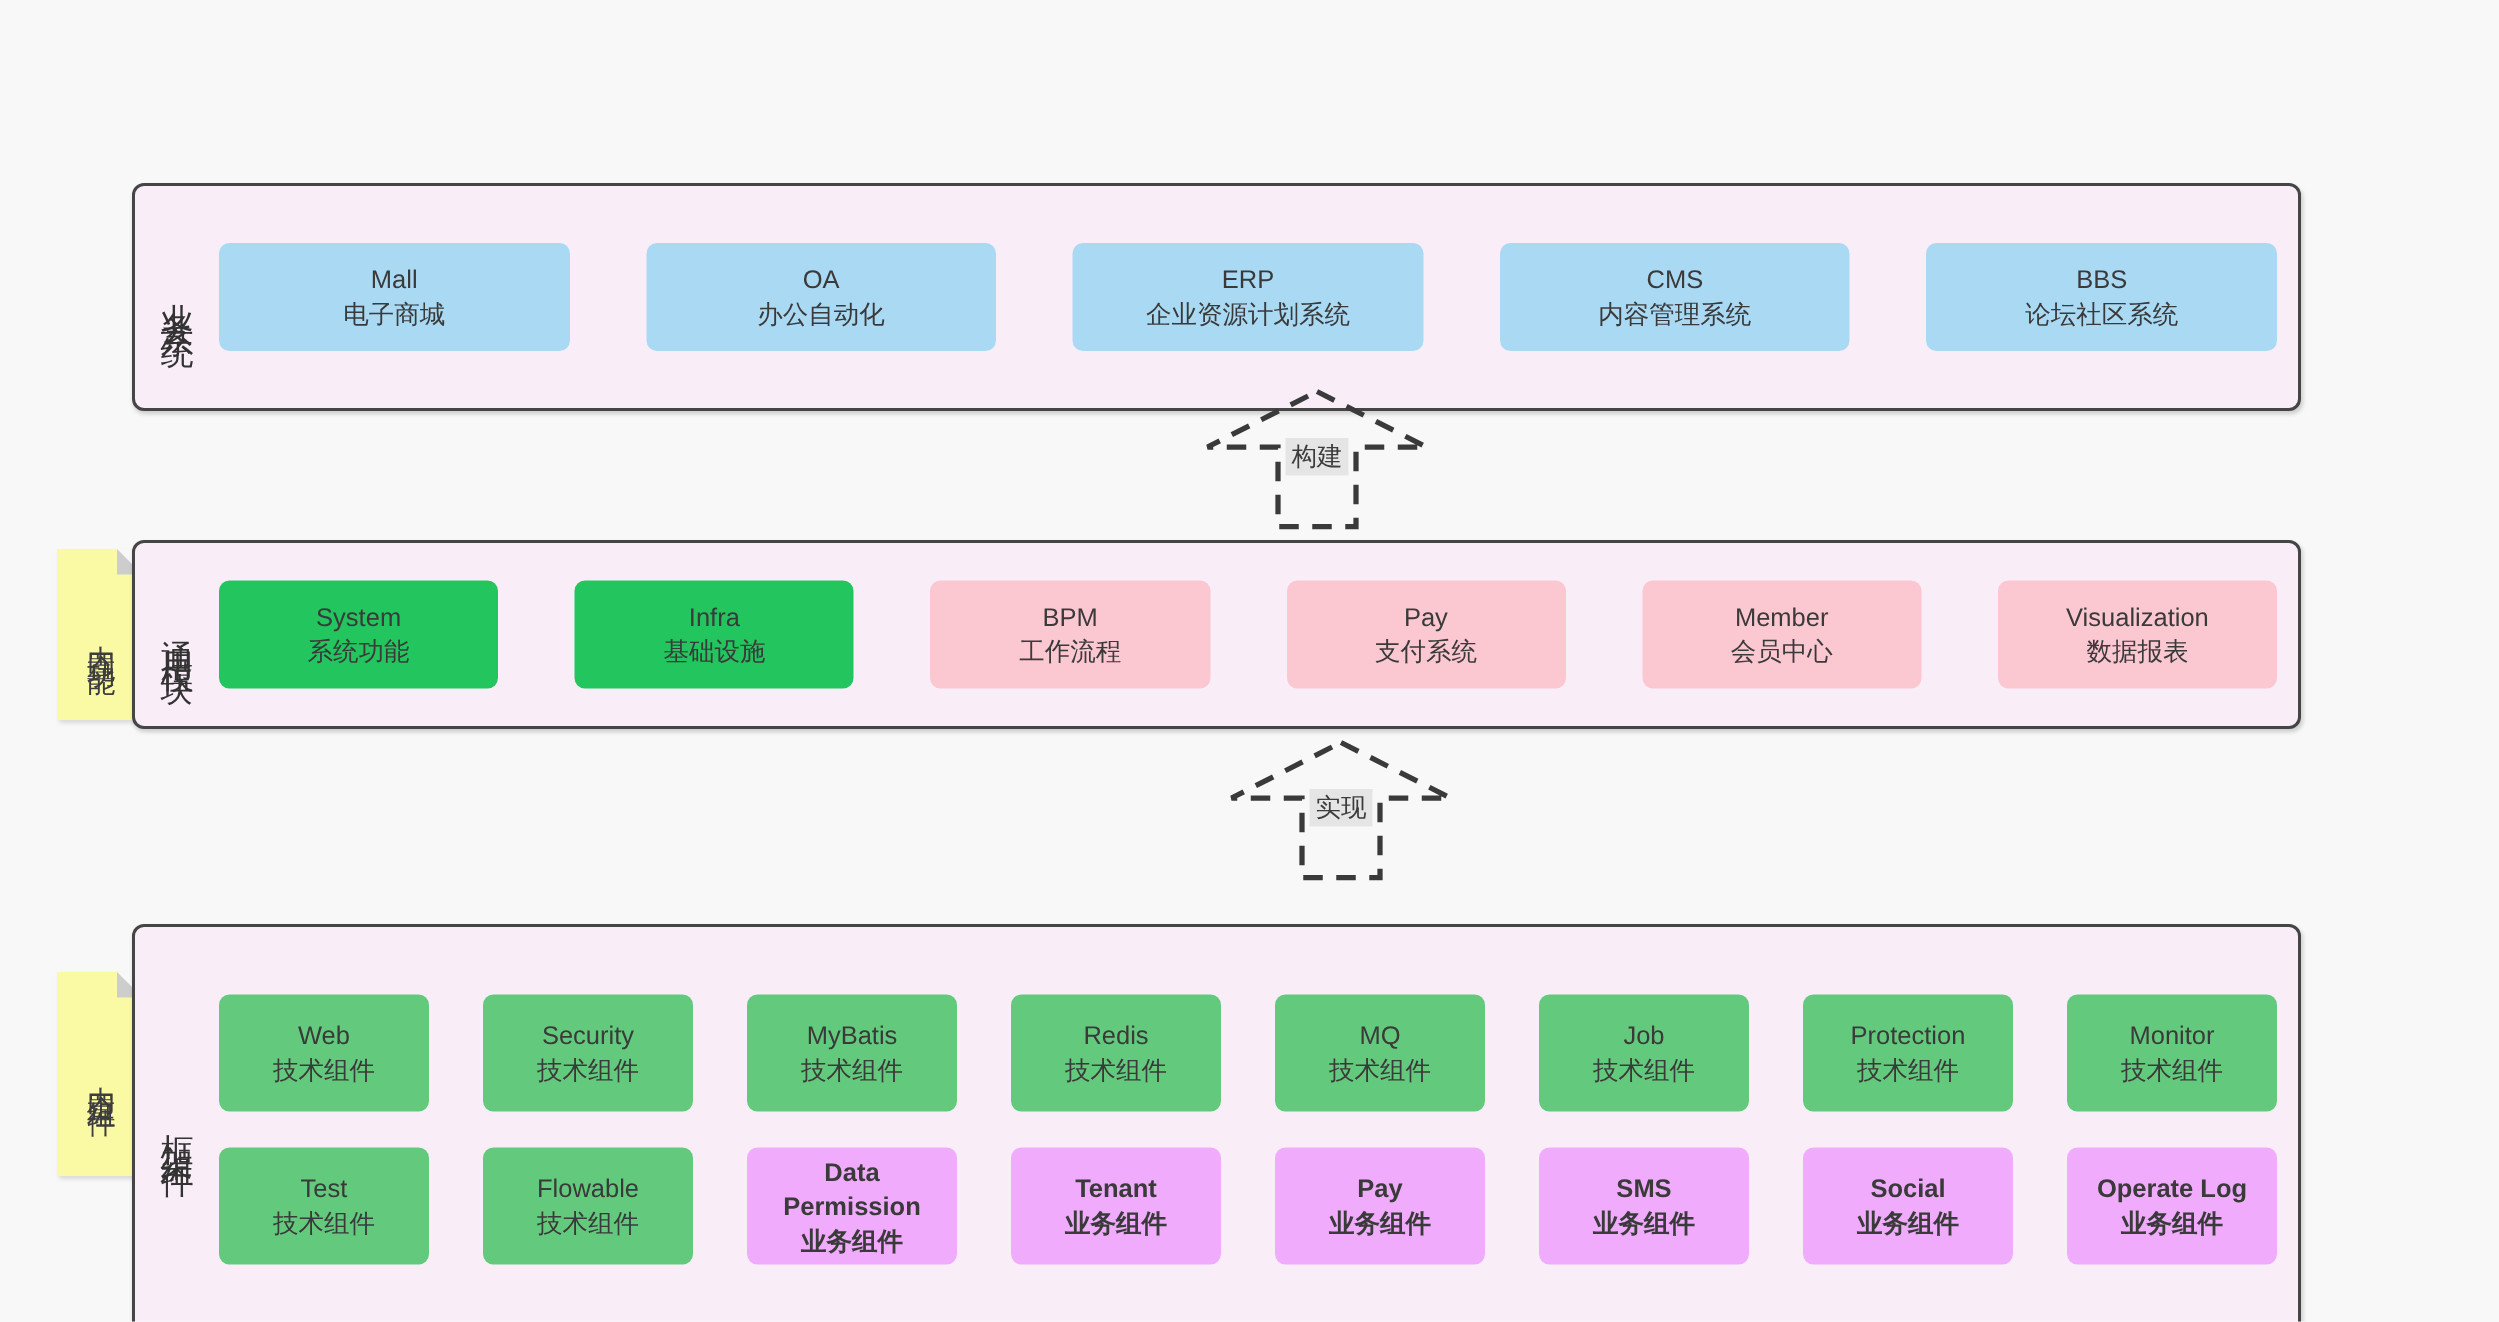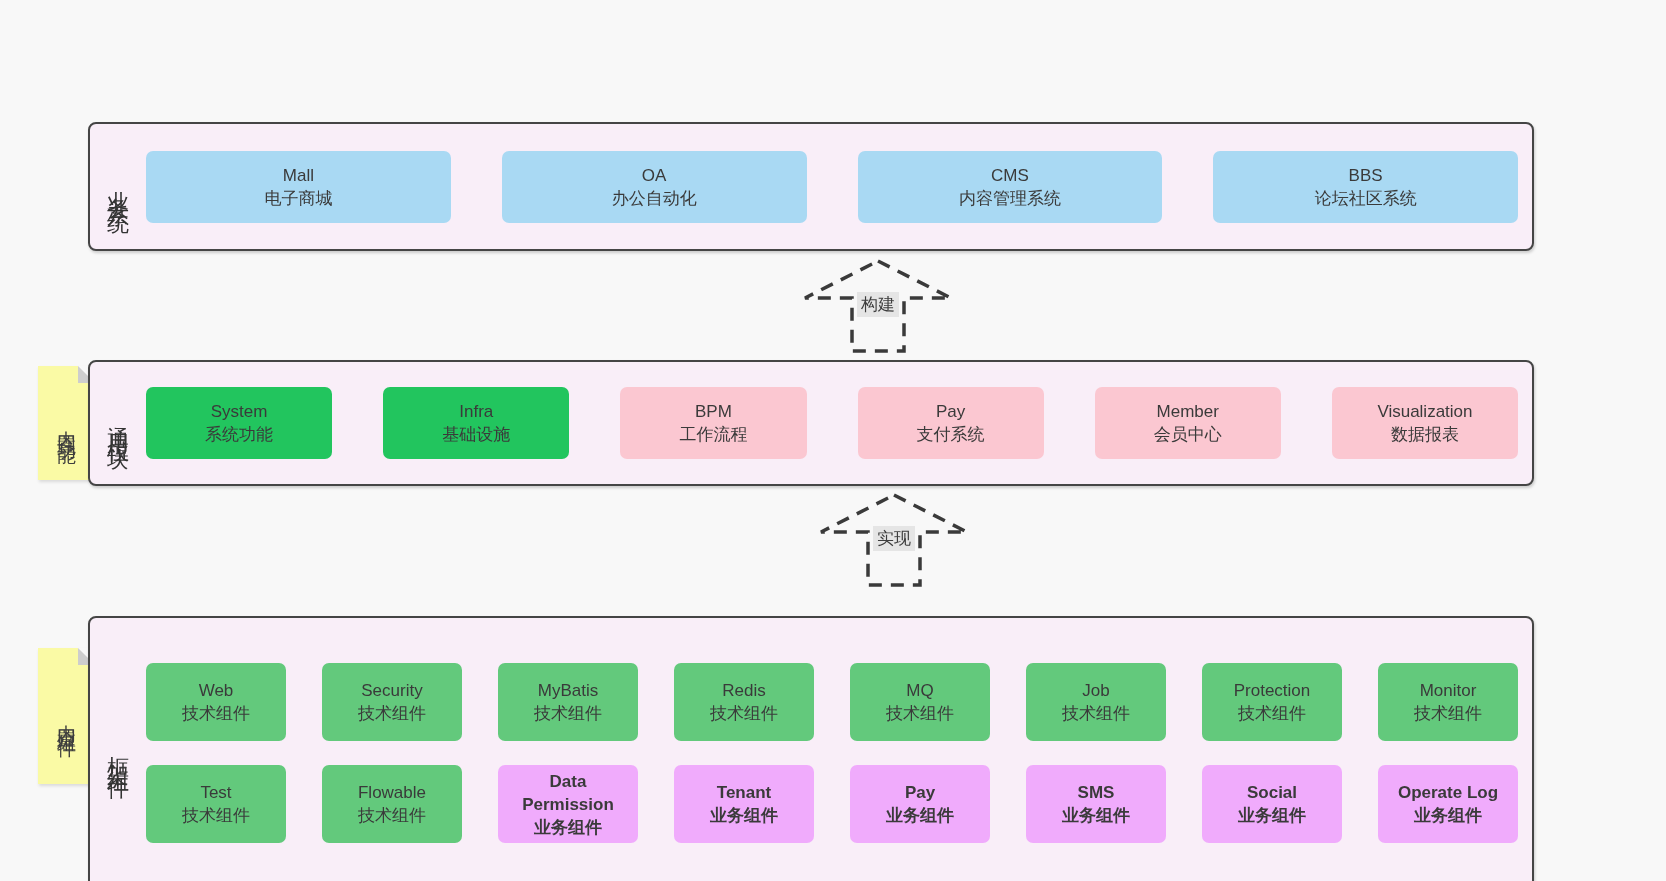--- a/index.html
+++ b/index.html
@@ -53,21 +53,21 @@
     width:1446px;
     background:#f9eef8;
     border:2px solid #454545;
     border-radius:8px;
     box-sizing:border-box;
     display:flex;
     align-items:stretch;
     z-index:1;
     box-shadow:1px 2px 3px rgba(0,0,0,.18);
   }
-  .layer-business  {top:122px; height:129px;}
+  .layer-business  {top:122px; height:152px;}
   .layer-modules   {top:360px; height:126px;}
   .layer-framework {top:616px; height:274px;}
 
   .v-label{
     flex:0 0 56px;
     display:flex;
     align-items:center;
     justify-content:center;
   }
   .v-label span{
@@ -158,20 +158,24 @@
         <div class="box-row">
           <div class="box blue">
             <div>Mall</div>
             <div>电子商城</div>
           </div>
           <div class="box blue">
             <div>OA</div>
             <div>办公自动化</div>
           </div>
           <div class="box blue">
+            <div>ERP</div>
+            <div>企业资源计划系统</div>
+          </div>
+          <div class="box blue">
             <div>CMS</div>
             <div>内容管理系统</div>
           </div>
           <div class="box blue">
             <div>BBS</div>
             <div>论坛社区系统</div>
           </div>
         </div>
       </div>
   </section>

